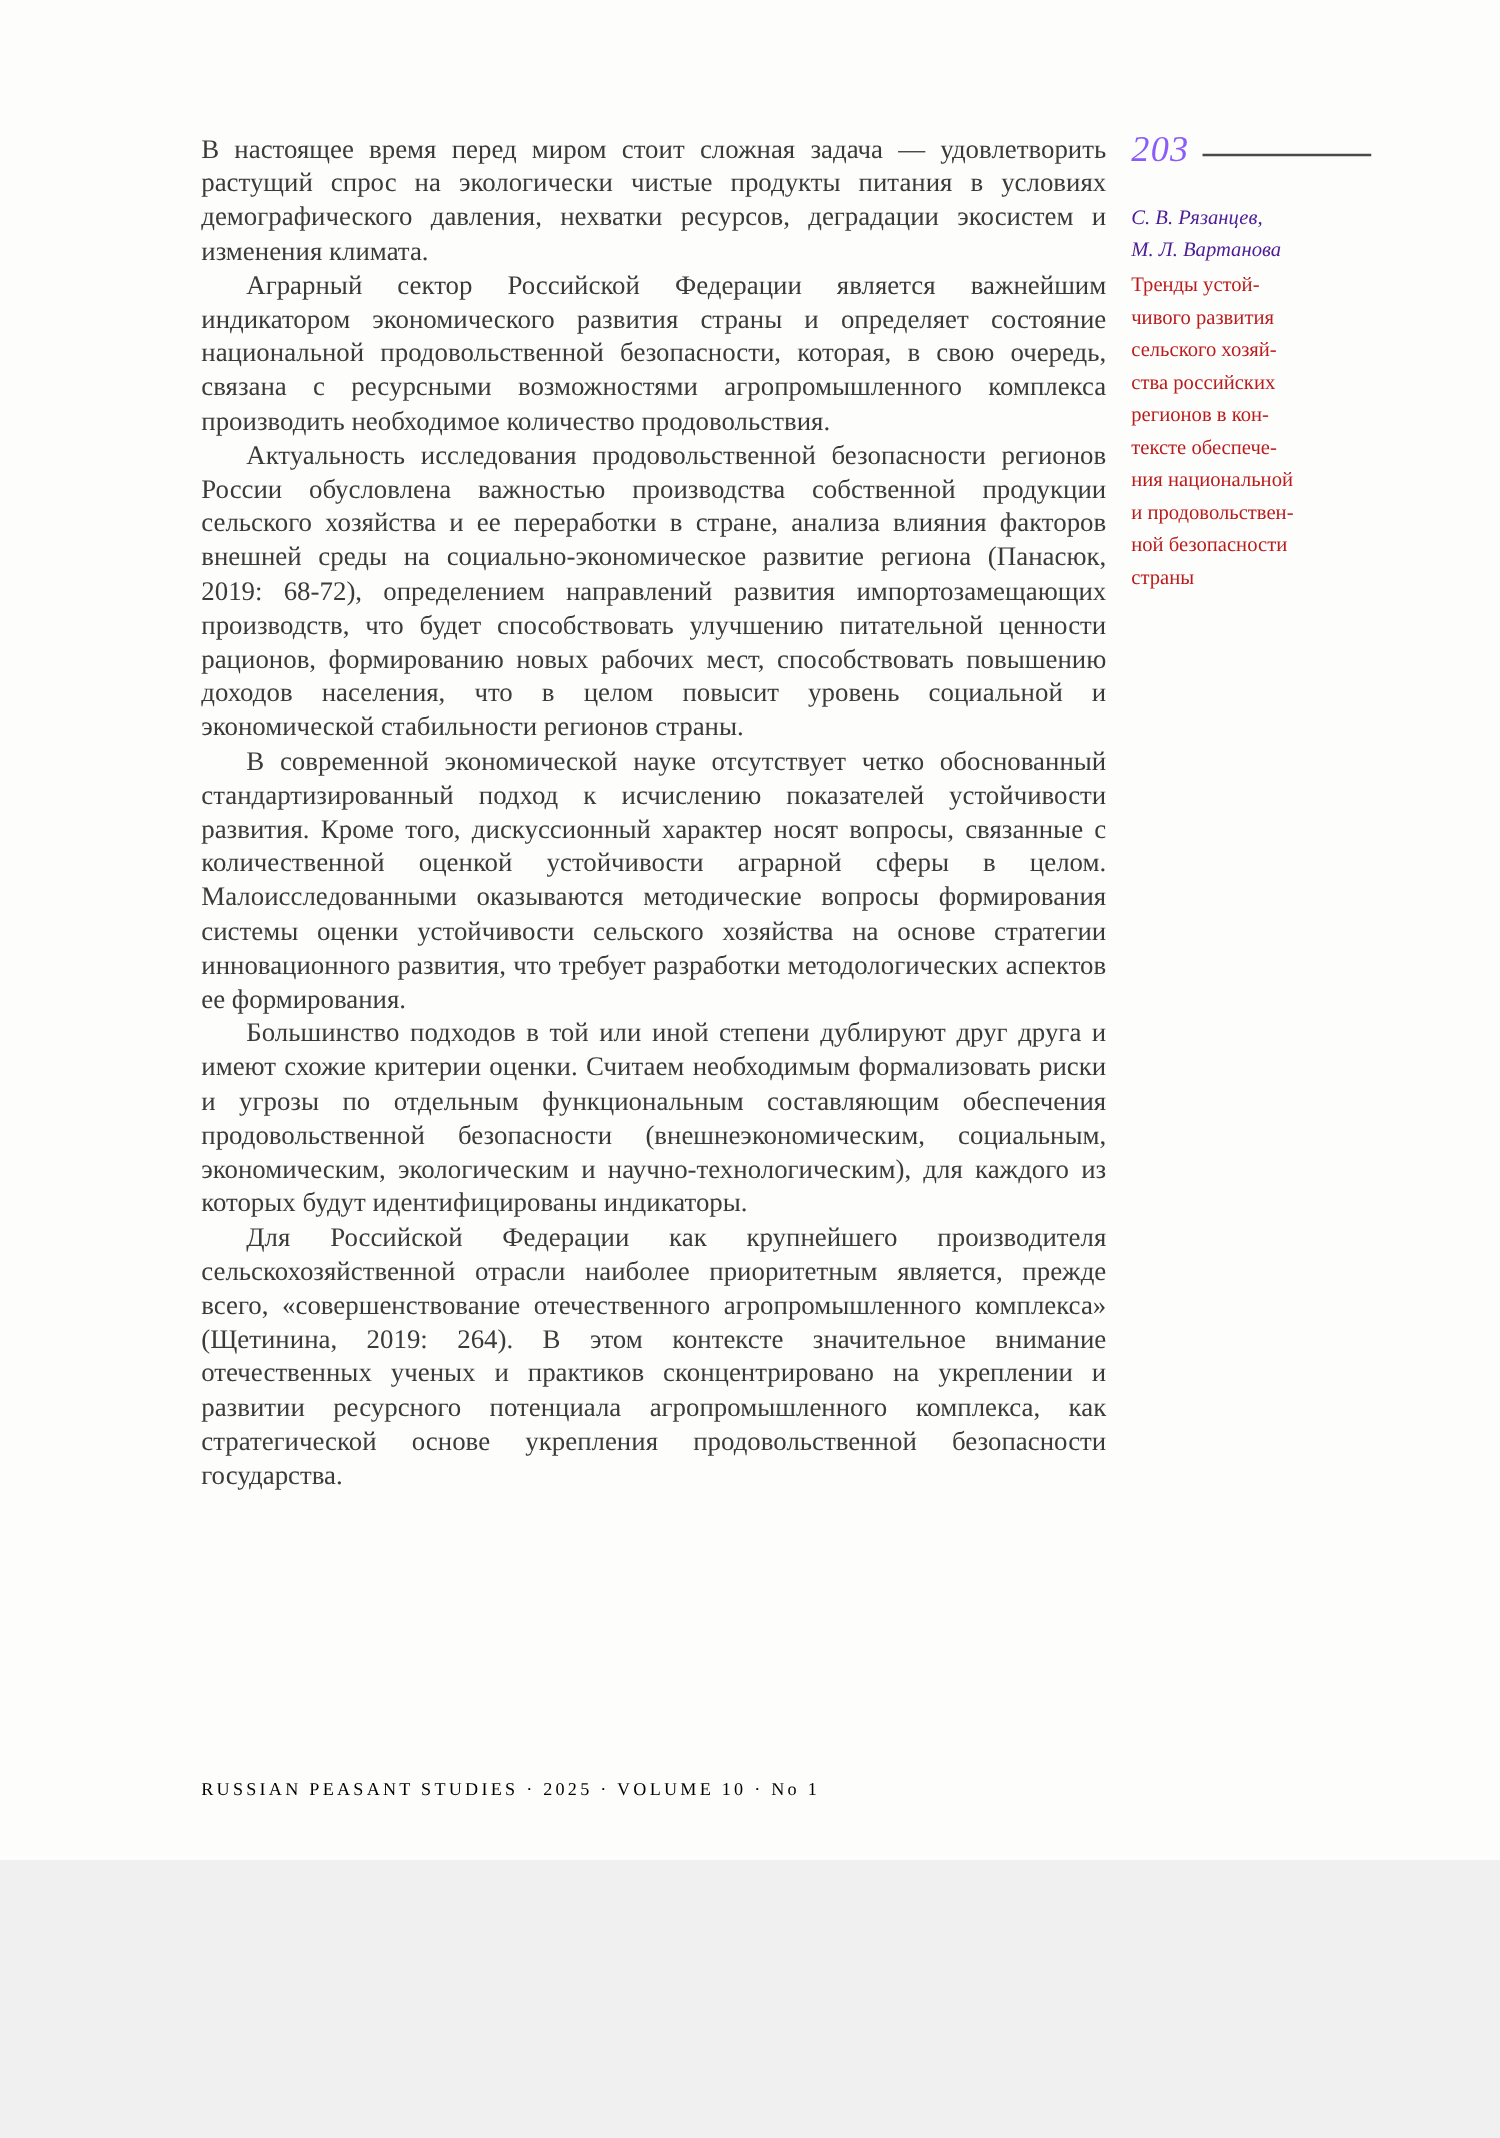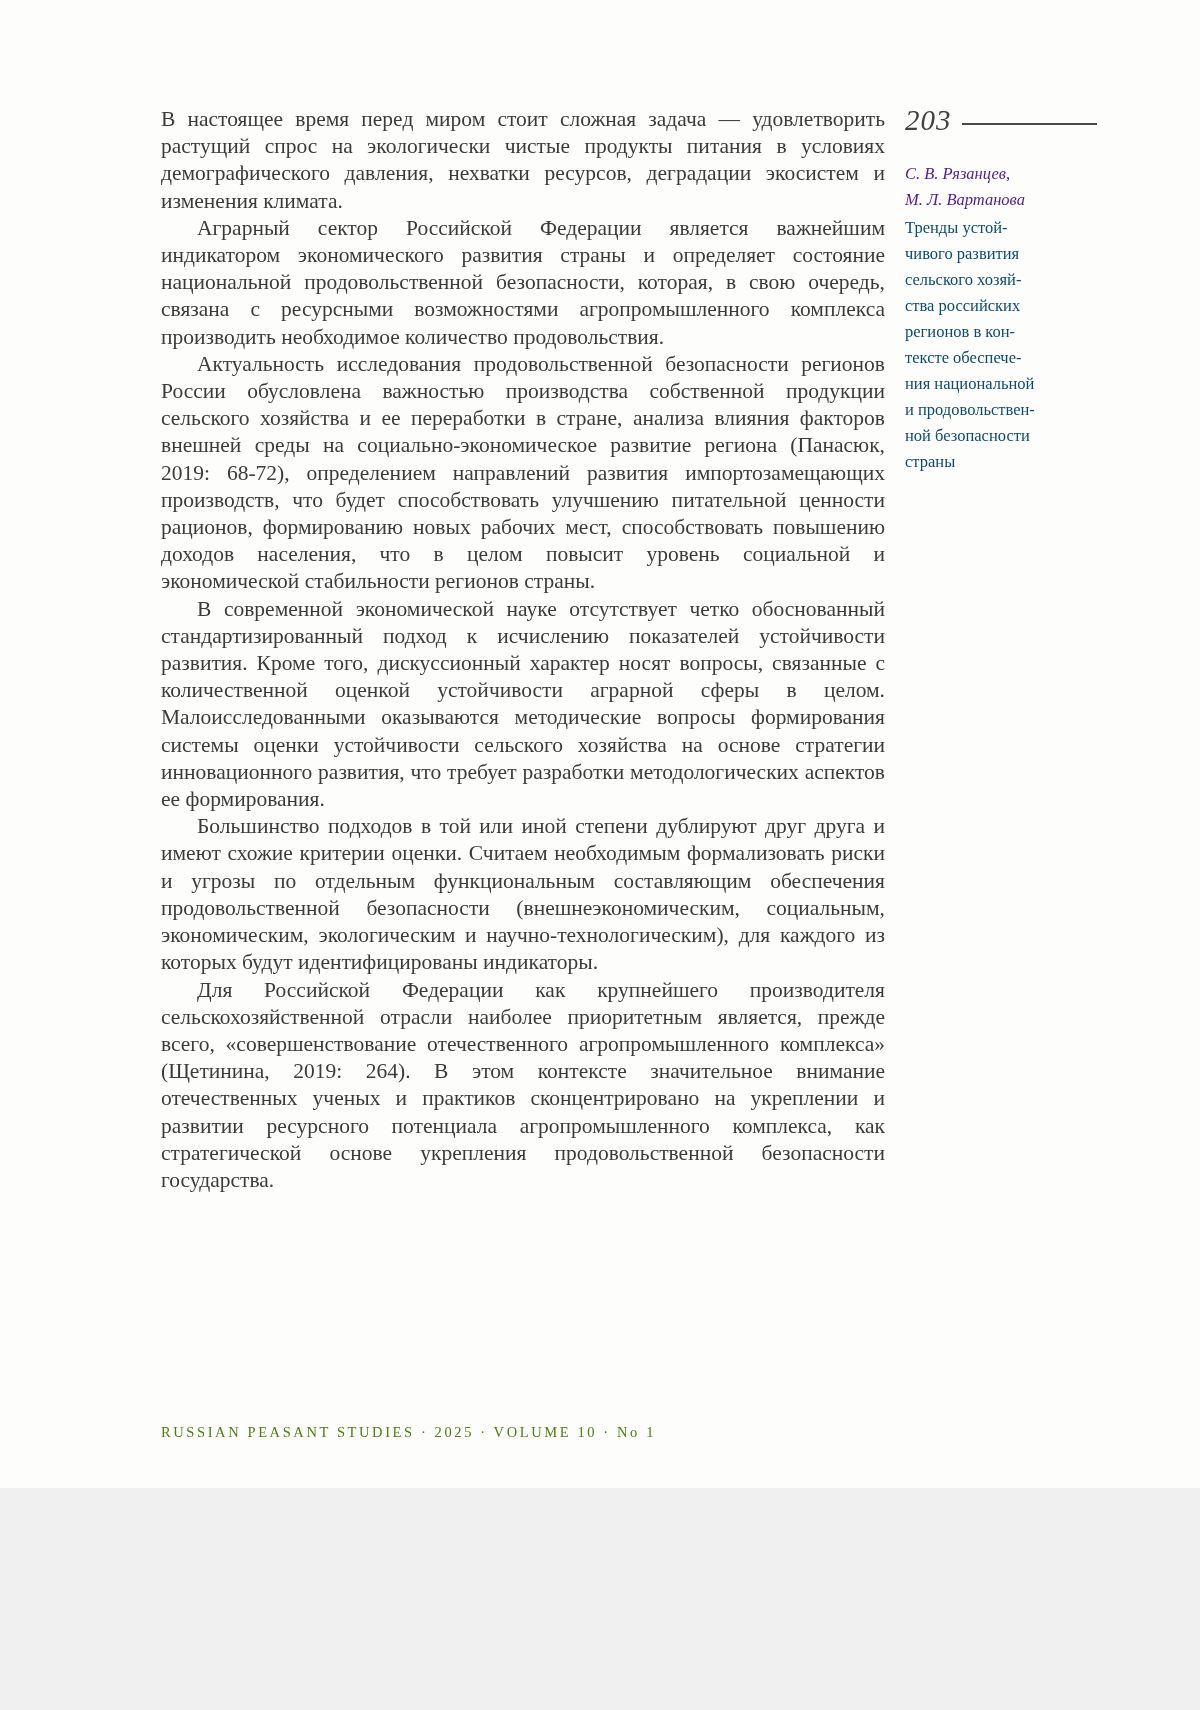--- a/index.html
+++ b/index.html
@@ -45,51 +45,51 @@
   }
   .pagenum-row {
     display: flex;
     align-items: center;
     gap: 10px;
   }
   .pagenum {
     font-style: italic;
     font-size: 29px;
     letter-spacing: 1px;
-    color: #404040;
+    color: #8b5cf6;
   }
   .head-rule {
     flex: 1;
     height: 2px;
     background: #4a4a4a;
     margin-top: 6px;
   }
   .authors {
     margin-top: 24px;
     font-style: italic;
     font-size: 16.5px;
     line-height: 26px;
     white-space: pre-line;
     color: #4c1d95;
   }
   .running-title {
     margin-top: 2px;
     font-size: 16.5px;
     line-height: 26px;
     white-space: pre-line;
-    color: #0c4a6e;
+    color: #b91c1c;
   }
   
   .footer {
     position: absolute;
     left: 161px;
     top: 1424px;
     font-size: 14.5px;
     letter-spacing: 2.6px;
-    color: #4d7c0f;
+    color: #000000;
     white-space: nowrap;
   }
 </style>
 </head>
 <body>
 
 <div class="page">
 
   <main class="article">
     <p>В настоящее время перед миром стоит сложная задача — удовлетворить растущий спрос на экологически чистые продукты питания в условиях демографического давления, нехватки ресурсов, деградации экосистем и изменения климата.</p>

